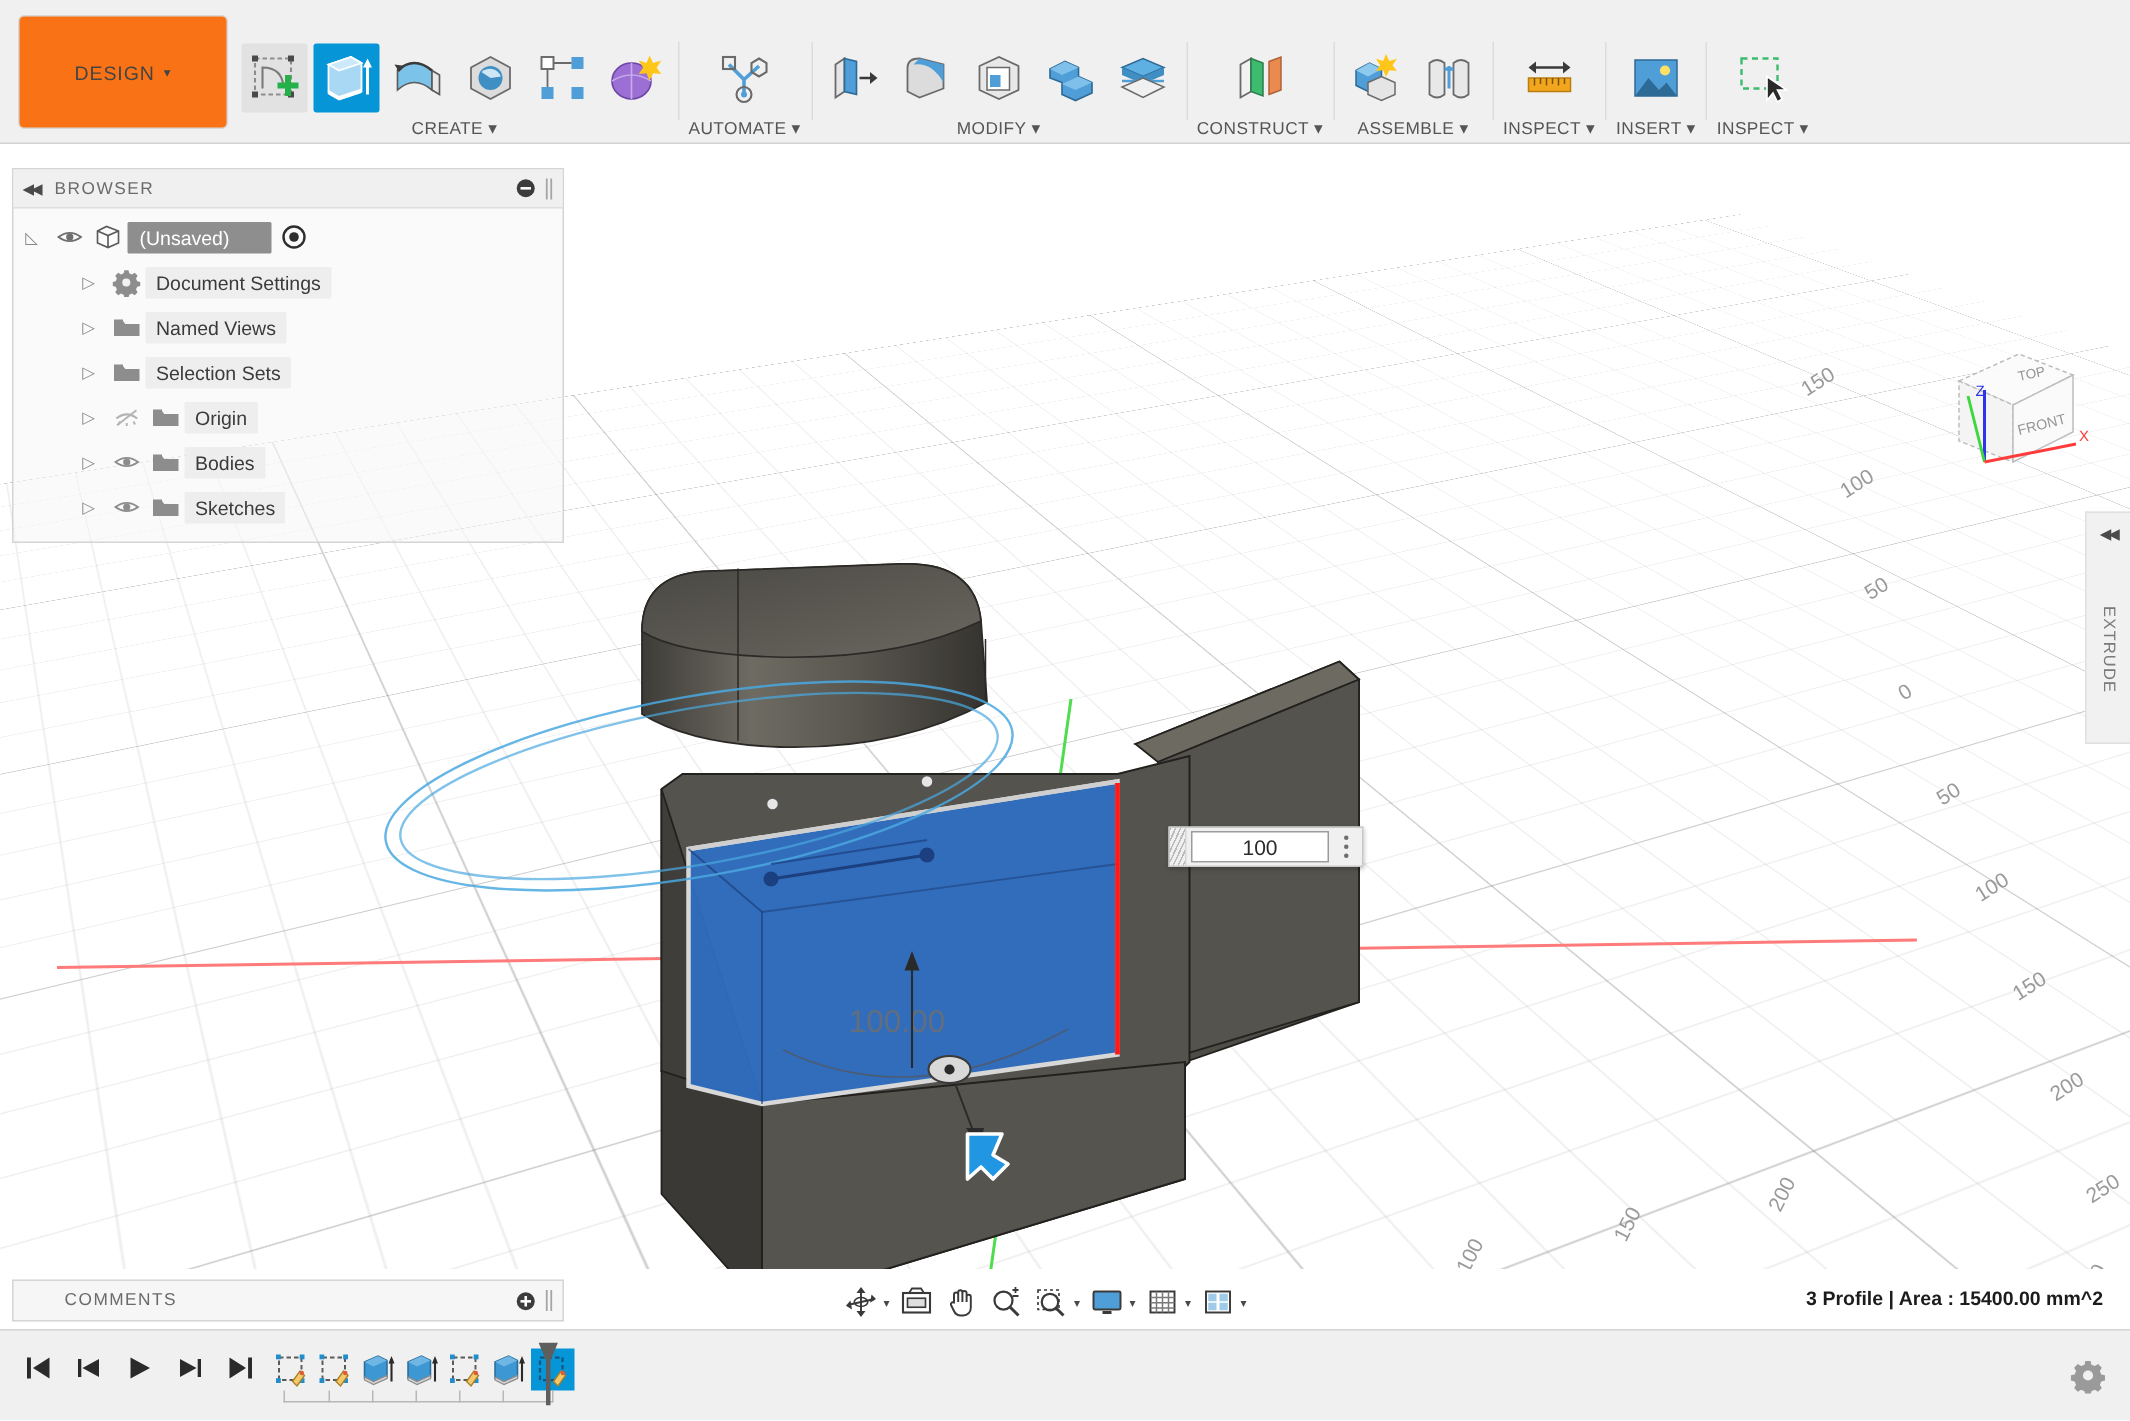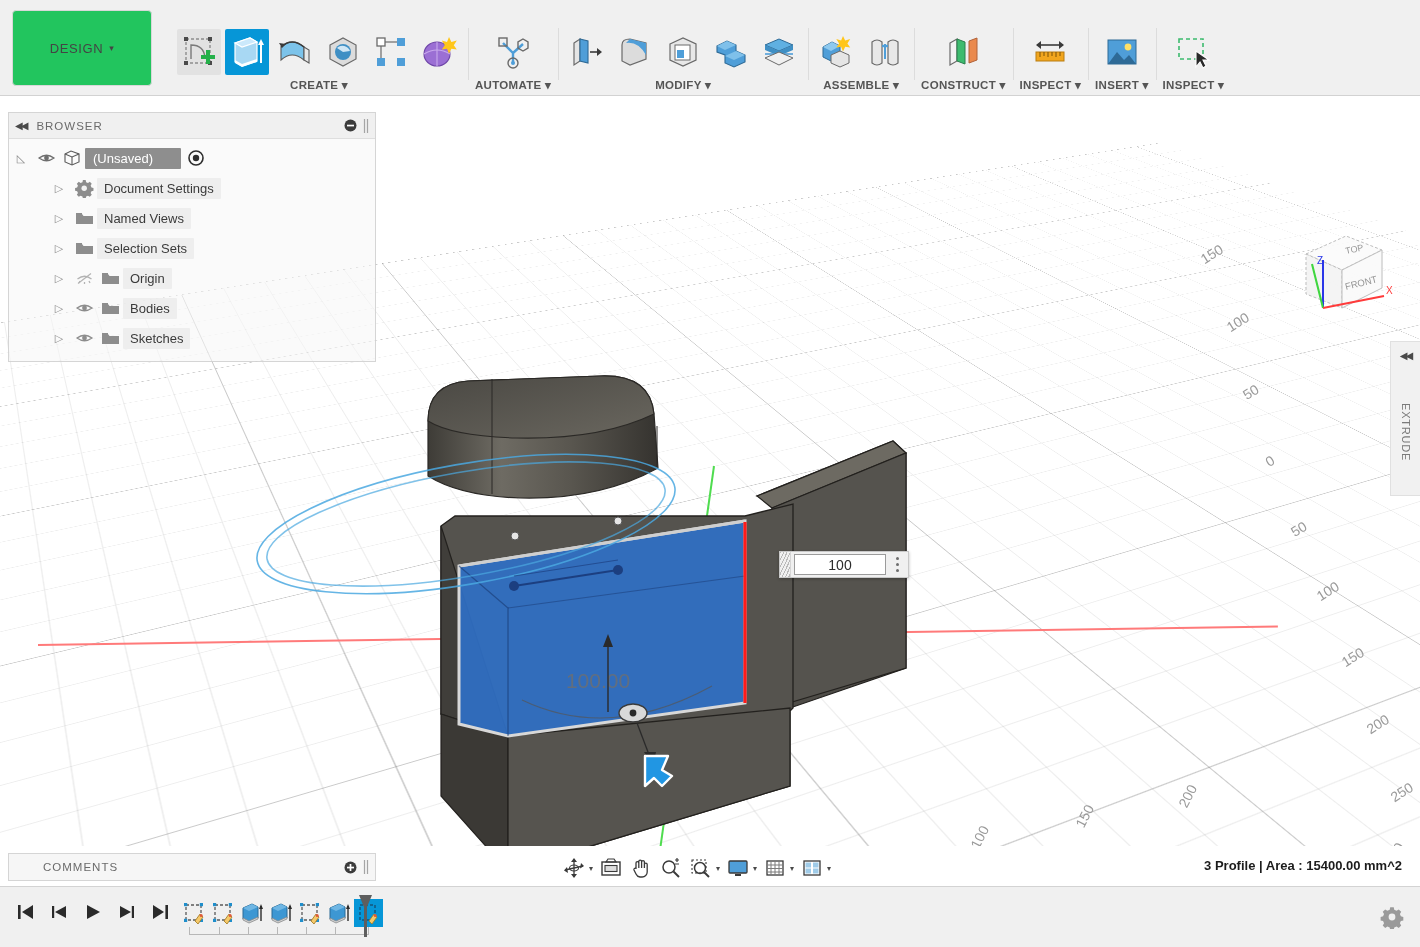--- a/index.html
+++ b/index.html
@@ -69,37 +69,37 @@
   }
   #value-menu i { width: 3px; height: 3px; border-radius: 50%; background: #6d6d6d; display: block; }
 
   
   #ribbon {
     position: absolute; left: 0; top: 0; width: 1420px; height: 96px;
     background: #f0f0f0; border-bottom: 1px solid #d2d2d2;
   }
   #design-btn {
     position: absolute; left: 12px; top: 10px; width: 140px; height: 76px;
-    border: 1px solid #d8d8d8; border-radius: 4px; background: #22c55e;
+    border: 1px solid #d8d8d8; border-radius: 4px; background: #f97316;
     display: flex; align-items: center; justify-content: center;
     font-size: 13px; color: #444; letter-spacing: .6px; cursor: pointer;
   }
   .ribbon-tabs { position: absolute; left: 170px; top: 3px; display: flex; }
   .rtab {
     font-size: 12.5px; color: #555; letter-spacing: .5px; padding: 2px 0;
     margin-right: 0; text-align: center; cursor: pointer; position: relative;
   }
   .rtab.active { color: #0696d7; }
   .rtab.active::after {
     content: ""; position: absolute; left: 8px; right: 8px; bottom: -6px;
     height: 4px; background: #0696d7;
   }
   #ribbon-groups {
-    position: absolute; left: 170px; top: 26px; height: 68px;
-    display: flex; align-items: flex-end; font-weight: bold;
+    position: absolute; left: 154px; top: 26px; height: 68px;
+    display: flex; align-items: flex-end;
   }
   .rgroup { display: flex; flex-direction: column; align-items: center; height: 68px;
             padding: 0 7px; position: relative; }
   .rgroup + .rgroup::before {
     content: ""; position: absolute; left: 0; top: 2px; bottom: 14px; width: 1px; background: #dcdcdc;
   }
   .rgroup-icons { display: flex; align-items: center; gap: 4px; height: 52px; }
   .rgroup-label { font-size: 11.5px; color: #555; letter-spacing: .3px; white-space: nowrap; }
   .ricon { width: 44px; height: 46px; display: flex; align-items: center; justify-content: center;
            cursor: pointer; border-radius: 2px; }
@@ -442,49 +442,49 @@
             </svg>
           </div>
         </div>
         <div class="rgroup-label">MODIFY ▾</div>
       </div>
 
       <div class="rgroup">
         <div class="rgroup-icons">
           <div class="ricon">
             <svg width="38" height="38" viewBox="0 0 38 38">
+              <path d="M6,10 L13,6 L13,28 L6,32 Z" fill="#f2f2f2" stroke="#6a6a6a" stroke-width="1.2"></path>
+              <path d="M13,6 L21,9 L21,31 L13,28 Z" fill="#3dbb6e" stroke="#2a7e4c" stroke-width="1"></path>
+              <path d="M25,8 L33,5 L33,27 L25,30 Z" fill="#ea8a4e" stroke="#b0623a" stroke-width="1"></path>
+            </svg>
+          </div>
+        </div>
+        <div class="rgroup-label">CONSTRUCT ▾</div>
+      </div>
+
+      <div class="rgroup">
+        <div class="rgroup-icons">
+          <div class="ricon">
+            <svg width="38" height="38" viewBox="0 0 38 38">
               <path d="M5,14 L14,9 L22,13 L22,23 L13,28 L5,24 Z" fill="#4f9ed8" stroke="#2e6a96" stroke-width="1"></path>
               <path d="M5,14 L14,9 L22,13 L13,18 Z" fill="#8ec9ee"></path>
               <path d="M13,22 L22,18 L31,22 L31,30 L22,34 L13,30 Z" fill="#e5e5e5" stroke="#6a6a6a" stroke-width="1"></path>
               <path d="M25,3 l2.2,4.6 5,-1.5 -2.8,4.4 2.8,3.9 -5,-0.6 -2.2,4.6 -1.9,-4.6 -4.8,0.6 2.8,-3.9 -2.8,-4.4 4.8,1.5 z" fill="#ffc61a"></path>
             </svg>
           </div>
           <div class="ricon">
             <svg width="38" height="38" viewBox="0 0 38 38">
               <path d="M6,9 Q11,5 16,9 L16,30 Q11,34 6,30 Z" fill="#e8e8e8" stroke="#6a6a6a" stroke-width="1.2"></path>
               <path d="M22,9 Q27,5 32,9 L32,30 Q27,34 22,30 Z" fill="#e8e8e8" stroke="#6a6a6a" stroke-width="1.2"></path>
               <line x1="16" y1="13" x2="22" y2="13" stroke="#4f9ed8" stroke-width="2.4"></line>
               <line x1="19" y1="11" x2="19" y2="26" stroke="#4f9ed8" stroke-width="2"></line>
             </svg>
           </div>
         </div>
         <div class="rgroup-label">ASSEMBLE ▾</div>
-      </div>
-
-      <div class="rgroup">
-        <div class="rgroup-icons">
-          <div class="ricon">
-            <svg width="38" height="38" viewBox="0 0 38 38">
-              <path d="M6,10 L13,6 L13,28 L6,32 Z" fill="#f2f2f2" stroke="#6a6a6a" stroke-width="1.2"></path>
-              <path d="M13,6 L21,9 L21,31 L13,28 Z" fill="#3dbb6e" stroke="#2a7e4c" stroke-width="1"></path>
-              <path d="M25,8 L33,5 L33,27 L25,30 Z" fill="#ea8a4e" stroke="#b0623a" stroke-width="1"></path>
-            </svg>
-          </div>
-        </div>
-        <div class="rgroup-label">CONSTRUCT ▾</div>
       </div>
 
       <div class="rgroup">
         <div class="rgroup-icons">
           <div class="ricon">
             <svg width="38" height="38" viewBox="0 0 38 38">
               <line x1="6" y1="12" x2="32" y2="12" stroke="#3a3a3a" stroke-width="1.6"></line>
               <path d="M10,8 L5,12 L10,16 Z" fill="#3a3a3a"></path>
               <path d="M28,8 L33,12 L28,16 Z" fill="#3a3a3a"></path>
               <rect x="5" y="19" width="28" height="9" fill="#f2a61e" stroke="#b97d10" stroke-width="1"></rect>

